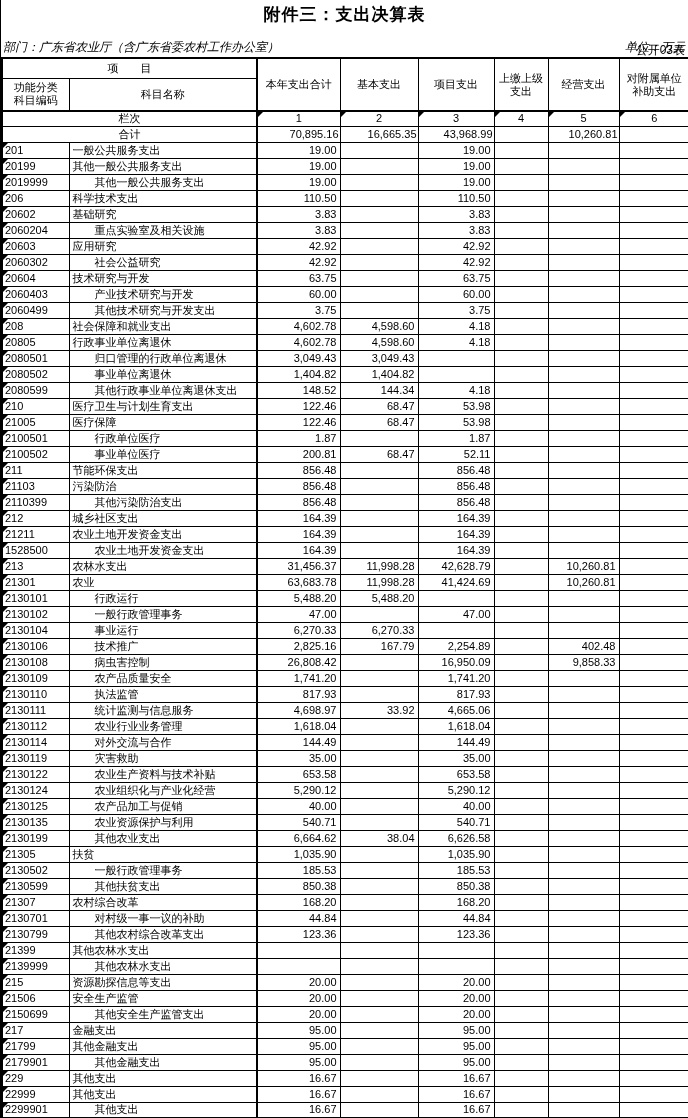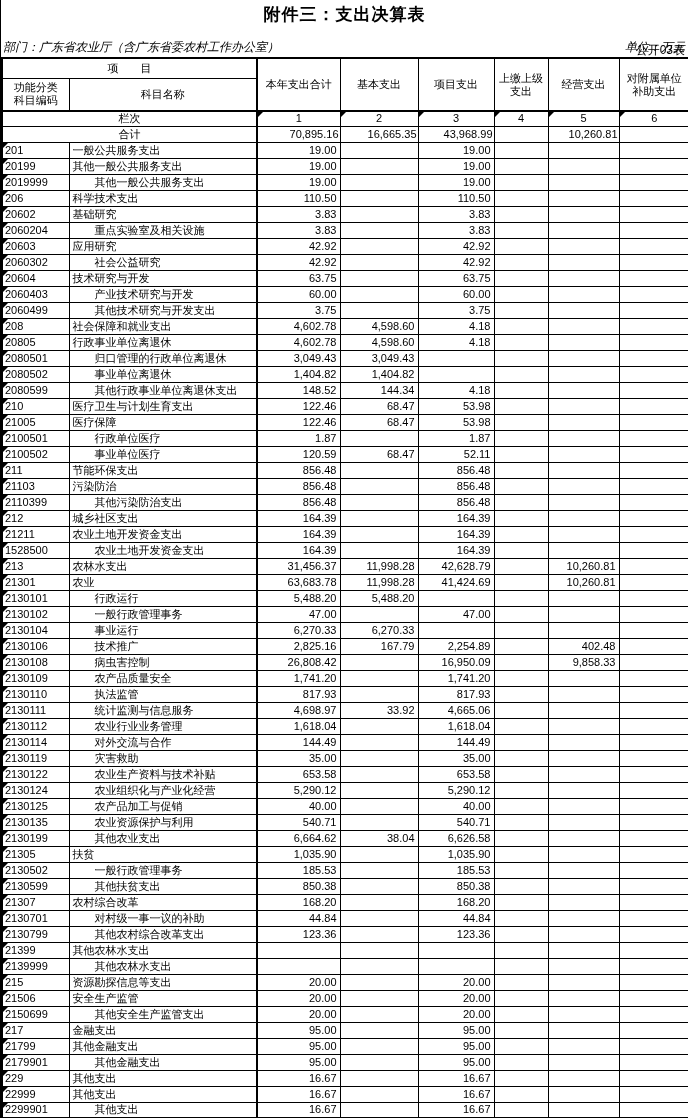--- a/index.html
+++ b/index.html
@@ -309,21 +309,21 @@
           <td class="num thickleft">1.87</td>
           <td class="num"></td>
           <td class="num">1.87</td>
           <td class="num"></td>
           <td class="num"></td>
           <td class="num"></td>
         </tr>
         <tr>
           <td class="code flag">2100502</td>
           <td class="name indent">事业单位医疗</td>
-          <td class="num thickleft">120.59</td>
+          <td class="num thickleft">200.81</td>
           <td class="num">68.47</td>
           <td class="num">52.11</td>
           <td class="num"></td>
           <td class="num"></td>
           <td class="num"></td>
         </tr>
         <tr>
           <td class="code flag">211</td>
           <td class="name">节能环保支出</td>
           <td class="num thickleft">856.48</td>

